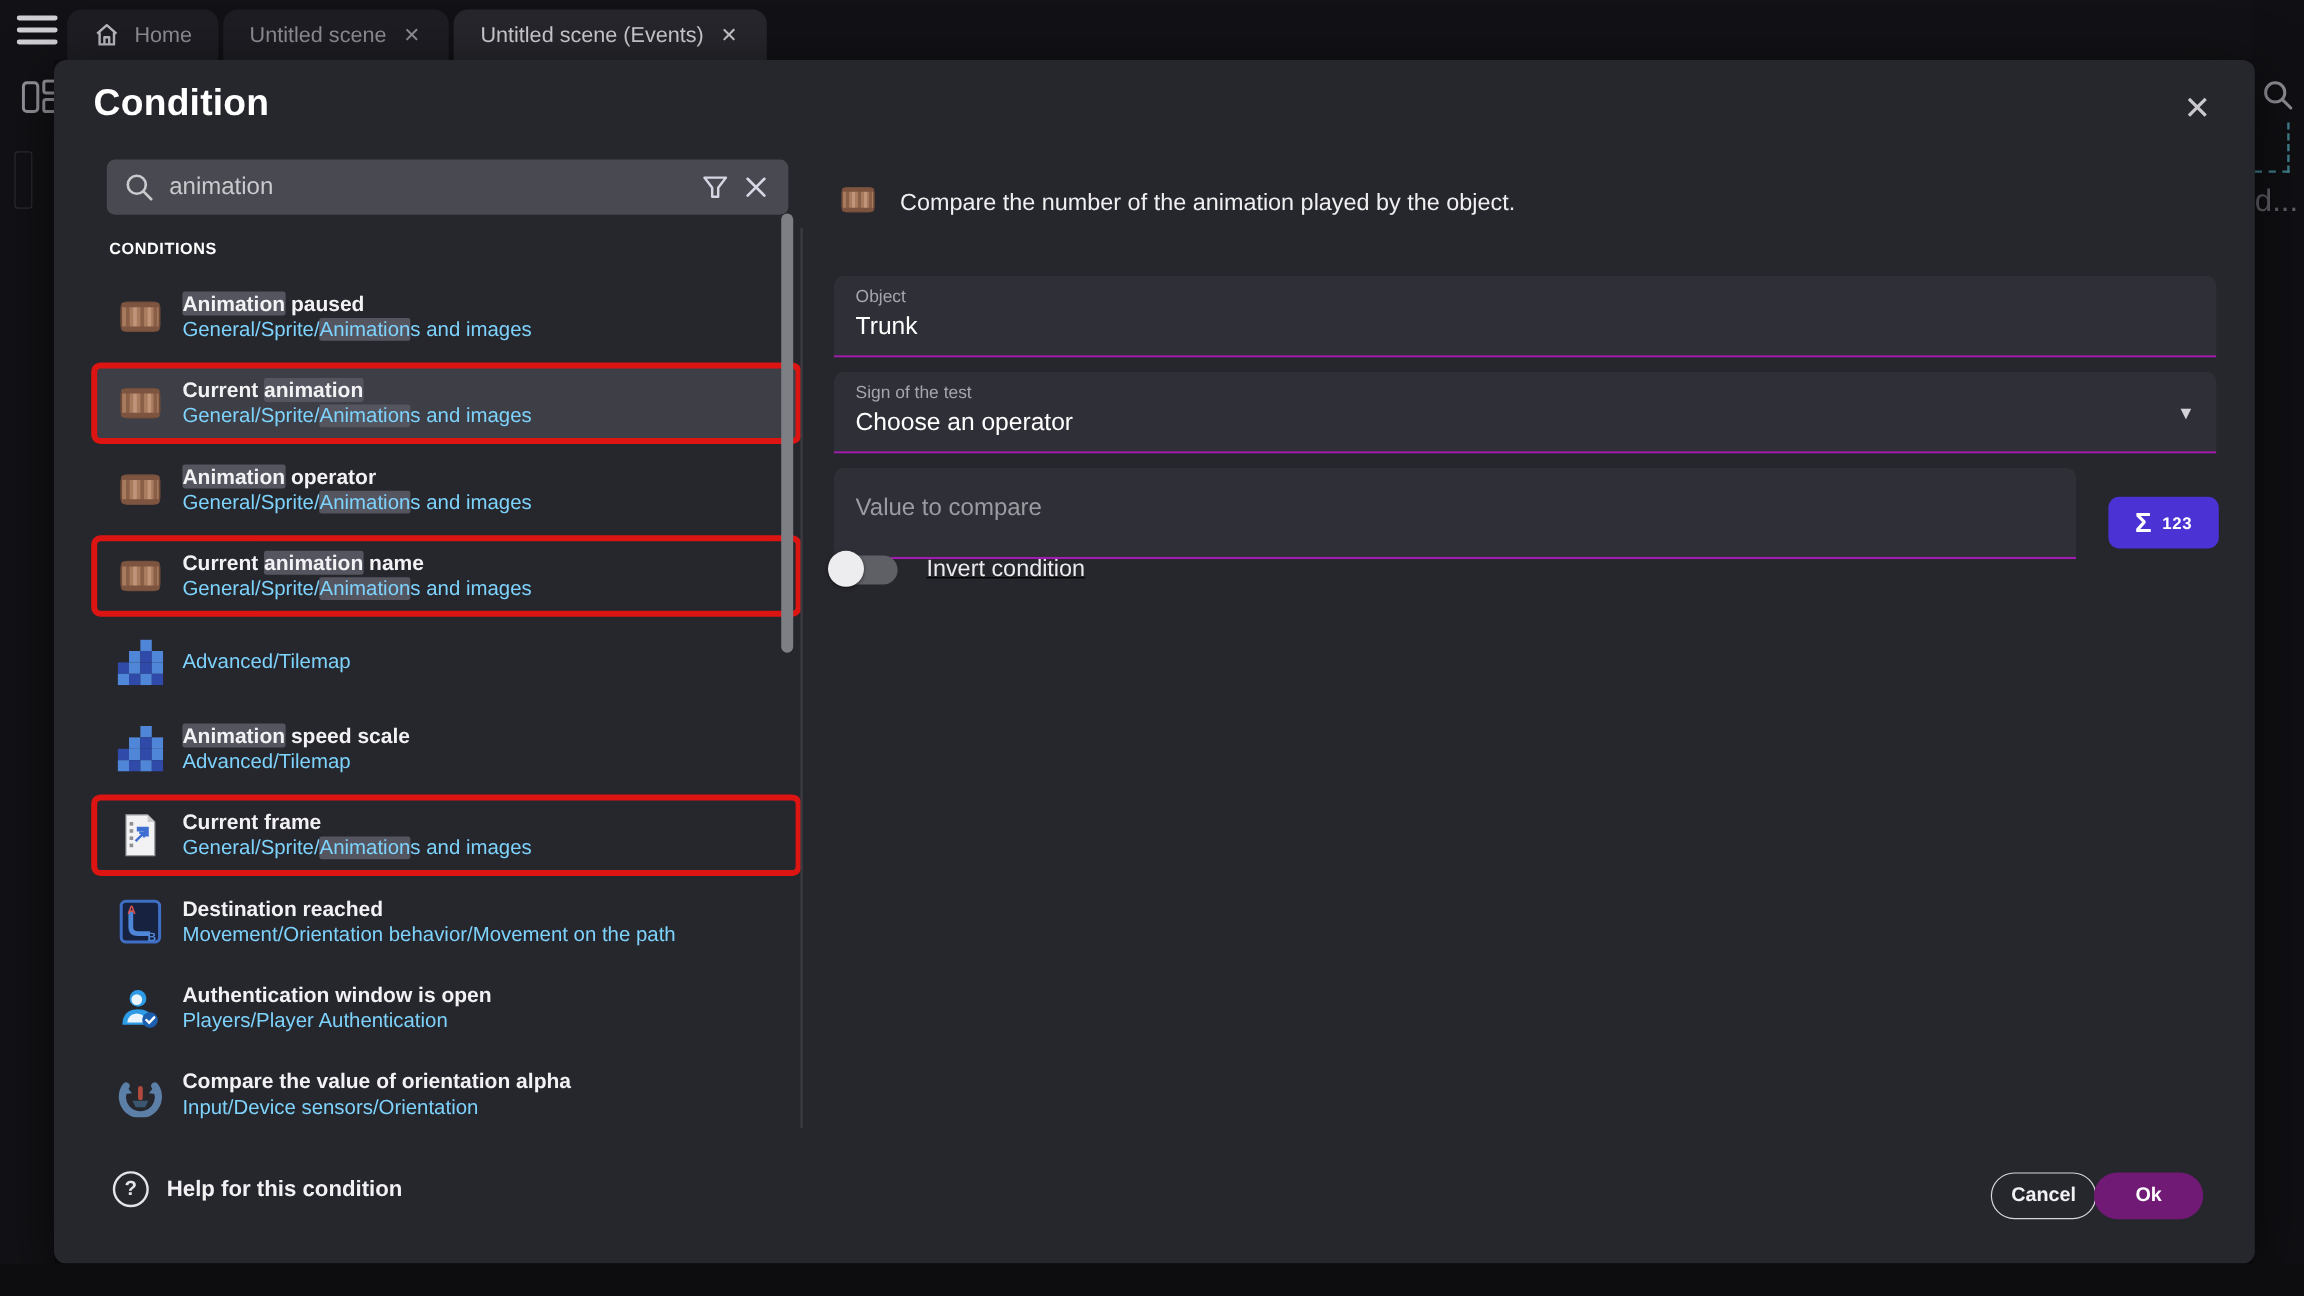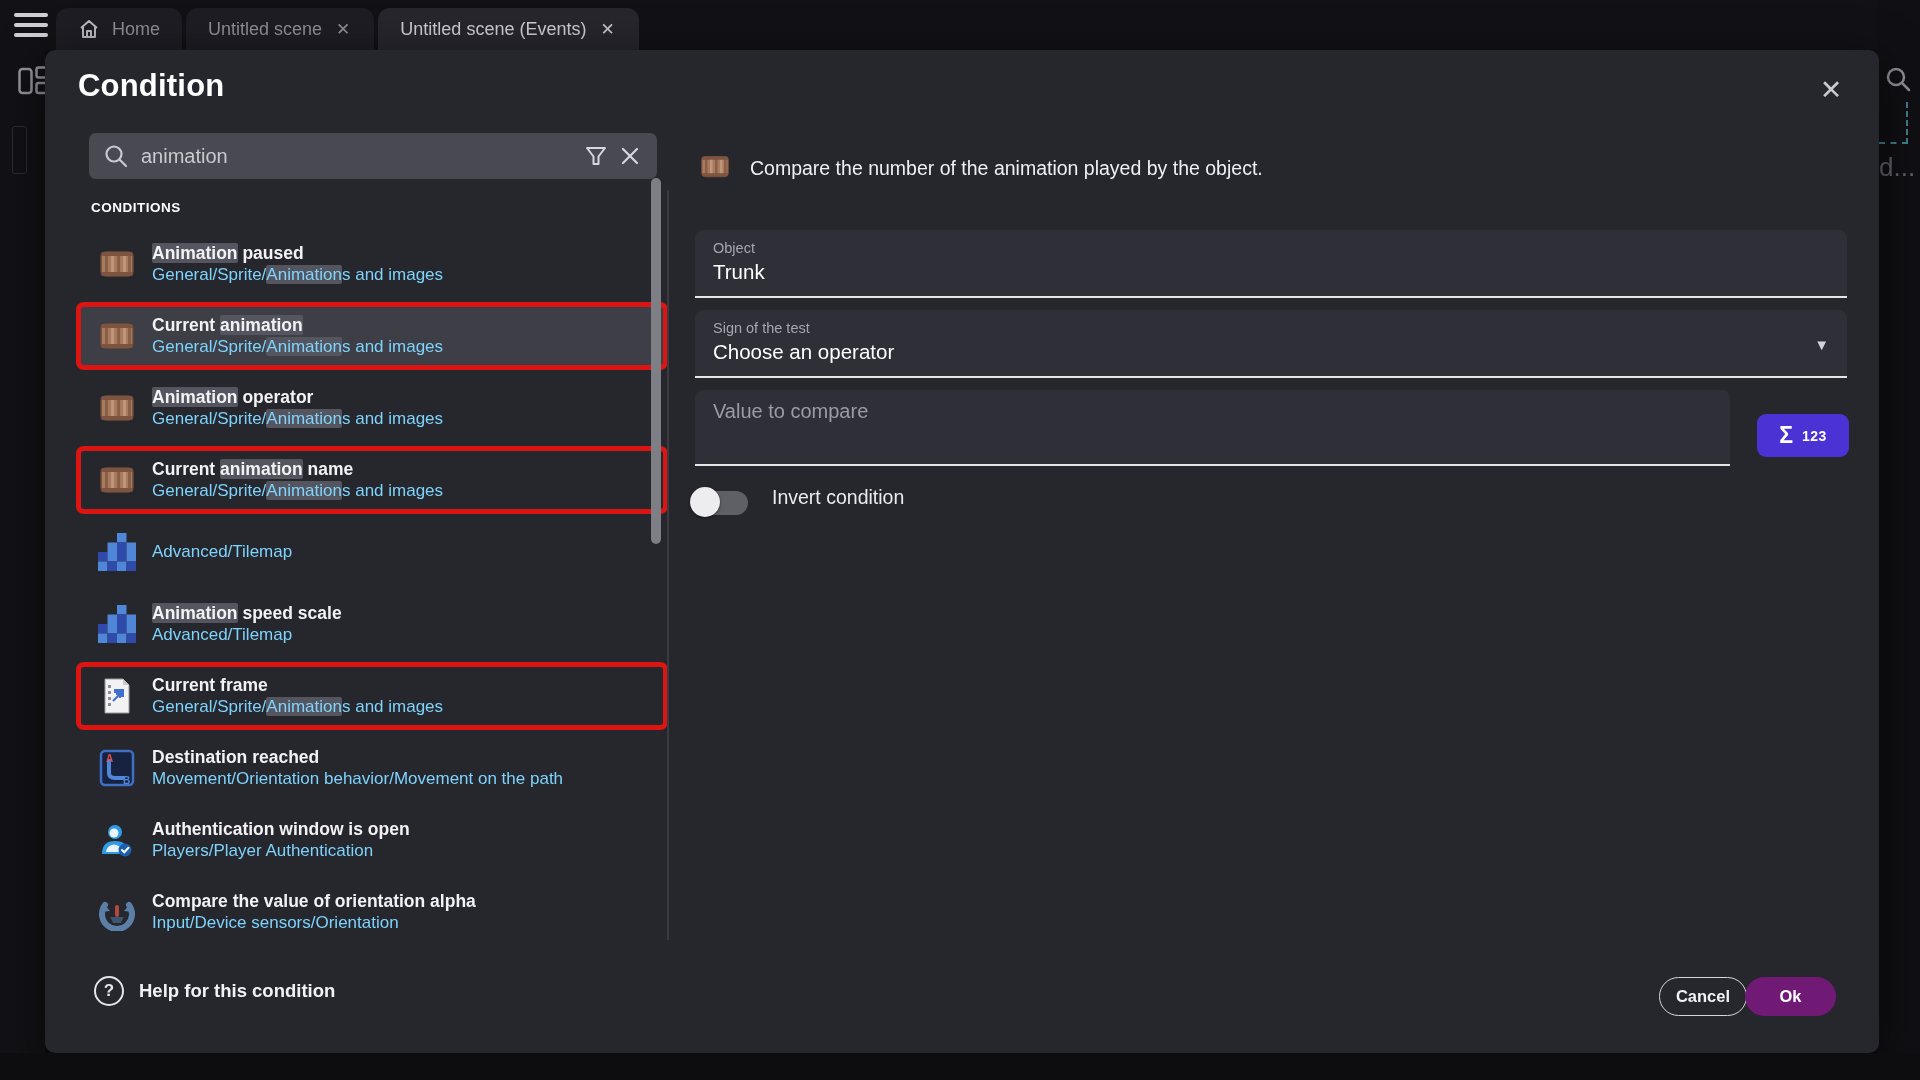--- a/index.html
+++ b/index.html
@@ -49,33 +49,33 @@
   .ci-text { flex:1; }
   .ci-title { font-size:17.5px; font-weight:700; color:#f2f2f4; line-height:1.3; }
   .ci-sub { font-size:17px; color:#7dd3fc; line-height:1.3; }
   .hl { background:#555560; border-radius:2px; }
   .scroll-thumb { position:absolute; left:606px; top:128px; width:10px; height:366px; border-radius:5px; background:#7e7e85; cursor:grab; }
   .list-divider { position:absolute; left:622px; top:140px; width:2px; height:750px; background:#3a3a40; }
 
   
   .desc-row { position:absolute; left:655px; top:104px; display:flex; align-items:center; gap:20px; }
   .desc-text { font-size:19.5px; color:#f0f0f2;text-align:center; }
-  .field { position:absolute; left:650px; width:1152px; background:#2f2f37; border-radius:8px 8px 0 0; border-bottom:2px solid #e5e5e5; padding:10px 18px 8px 18px; cursor:text; }
+  .field { position:absolute; left:650px; width:1152px; background:#2f2f37; border-radius:8px 8px 0 0; border-bottom:2px solid #a21caf; padding:10px 18px 8px 18px; cursor:text; }
   .field-object { top:180px; height:68px; }
   .field-operator { top:260px; height:68px; cursor:pointer; }
   .field-value { top:340px; height:76px; width:1035px; }
   .f-label { font-size:14.5px; color:#a6a6ad; margin-bottom:4px; }
   .f-value { font-size:20.5px; color:#ffffff; }
   .f-caret { position:absolute; right:18px; top:26px; color:#d2d2d7; font-size:15px; }
-  .field-value input { width:100%; background:transparent; border:none; outline:none; font-size:20px; color:#ffffff; font-family:"Liberation Sans",sans-serif; margin-top:0; }
+  .field-value input { width:100%; background:transparent; border:none; outline:none; font-size:20px; color:#ffffff; font-family:"Liberation Sans",sans-serif; margin-top:12px; }
   .field-value input::placeholder { color:#9b9ba2; }
   .sigma-btn { position:absolute; left:1712px; top:364px; width:92px; height:43px; background:#4a32d4; border:none; border-radius:9px; display:flex; align-items:center; justify-content:center; gap:9px; color:#fff; cursor:pointer; }
   .sigma-glyph { font-size:23px; font-weight:700; }
   .sigma-badge { font-size:14px; font-weight:700; letter-spacing:.5px; }
-  .toggle-row { position:absolute; left:645px; top:436px; display:flex; cursor:pointer; }
+  .toggle-row { position:absolute; left:645px; top:408px; display:flex; align-items:center; cursor:pointer;text-decoration:underline; }
   .toggle { position:relative; width:64px; height:32px; }
   .toggle .track { position:absolute; left:8px; top:5px; width:50px; height:24px; border-radius:12px; background:#5f5f66; }
   .toggle .knob { position:absolute; left:0; top:1px; width:30px; height:30px; border-radius:50%; background:#ededef; box-shadow:0 1px 3px rgba(0,0,0,.5); }
   .toggle-label { margin-left:18px; font-size:19.5px; color:#ececee; }
 
   
   .help-row { position:absolute; left:49px; top:926px; display:flex; align-items:center; gap:15px; cursor:pointer; }
   .help-icon { width:30px; height:30px; border:2.5px solid #e5e5e9; border-radius:50%; display:flex; align-items:center; justify-content:center; font-size:17px; font-weight:700; color:#e5e5e9; }
   .help-label { font-size:18.5px; font-weight:700; color:#f2f2f4; }
   .btn { position:absolute; top:927px; height:39px; border-radius:20px; font-size:16.5px; font-weight:700; display:flex; align-items:center; justify-content:center; cursor:pointer; font-family:"Liberation Sans",sans-serif; }

